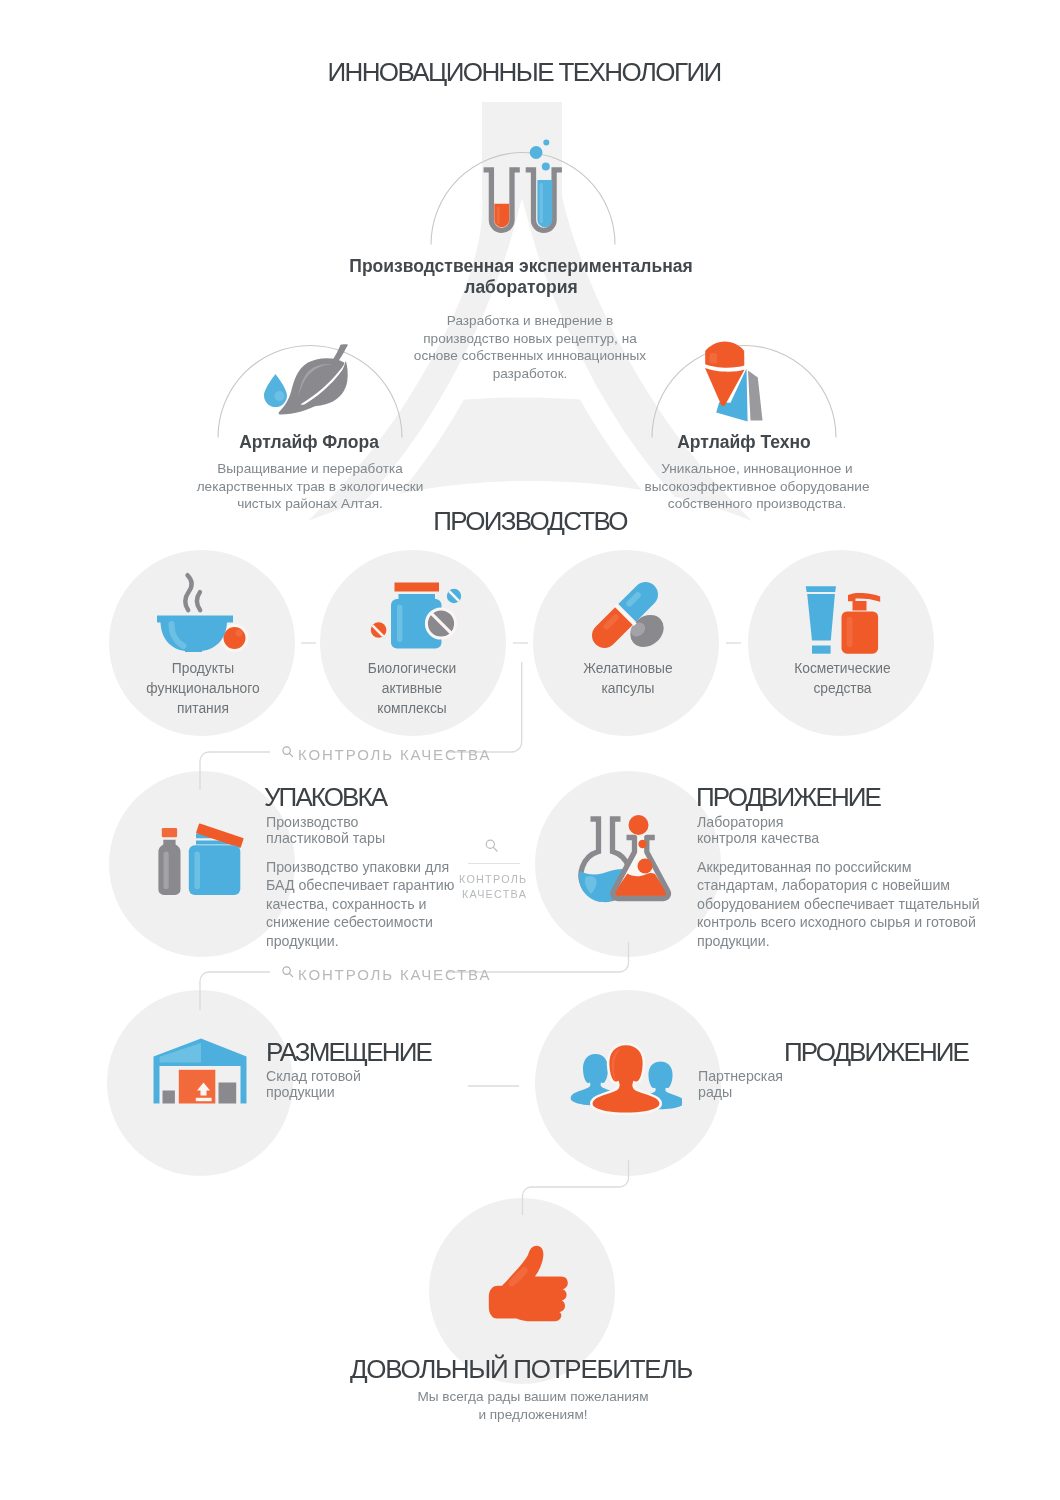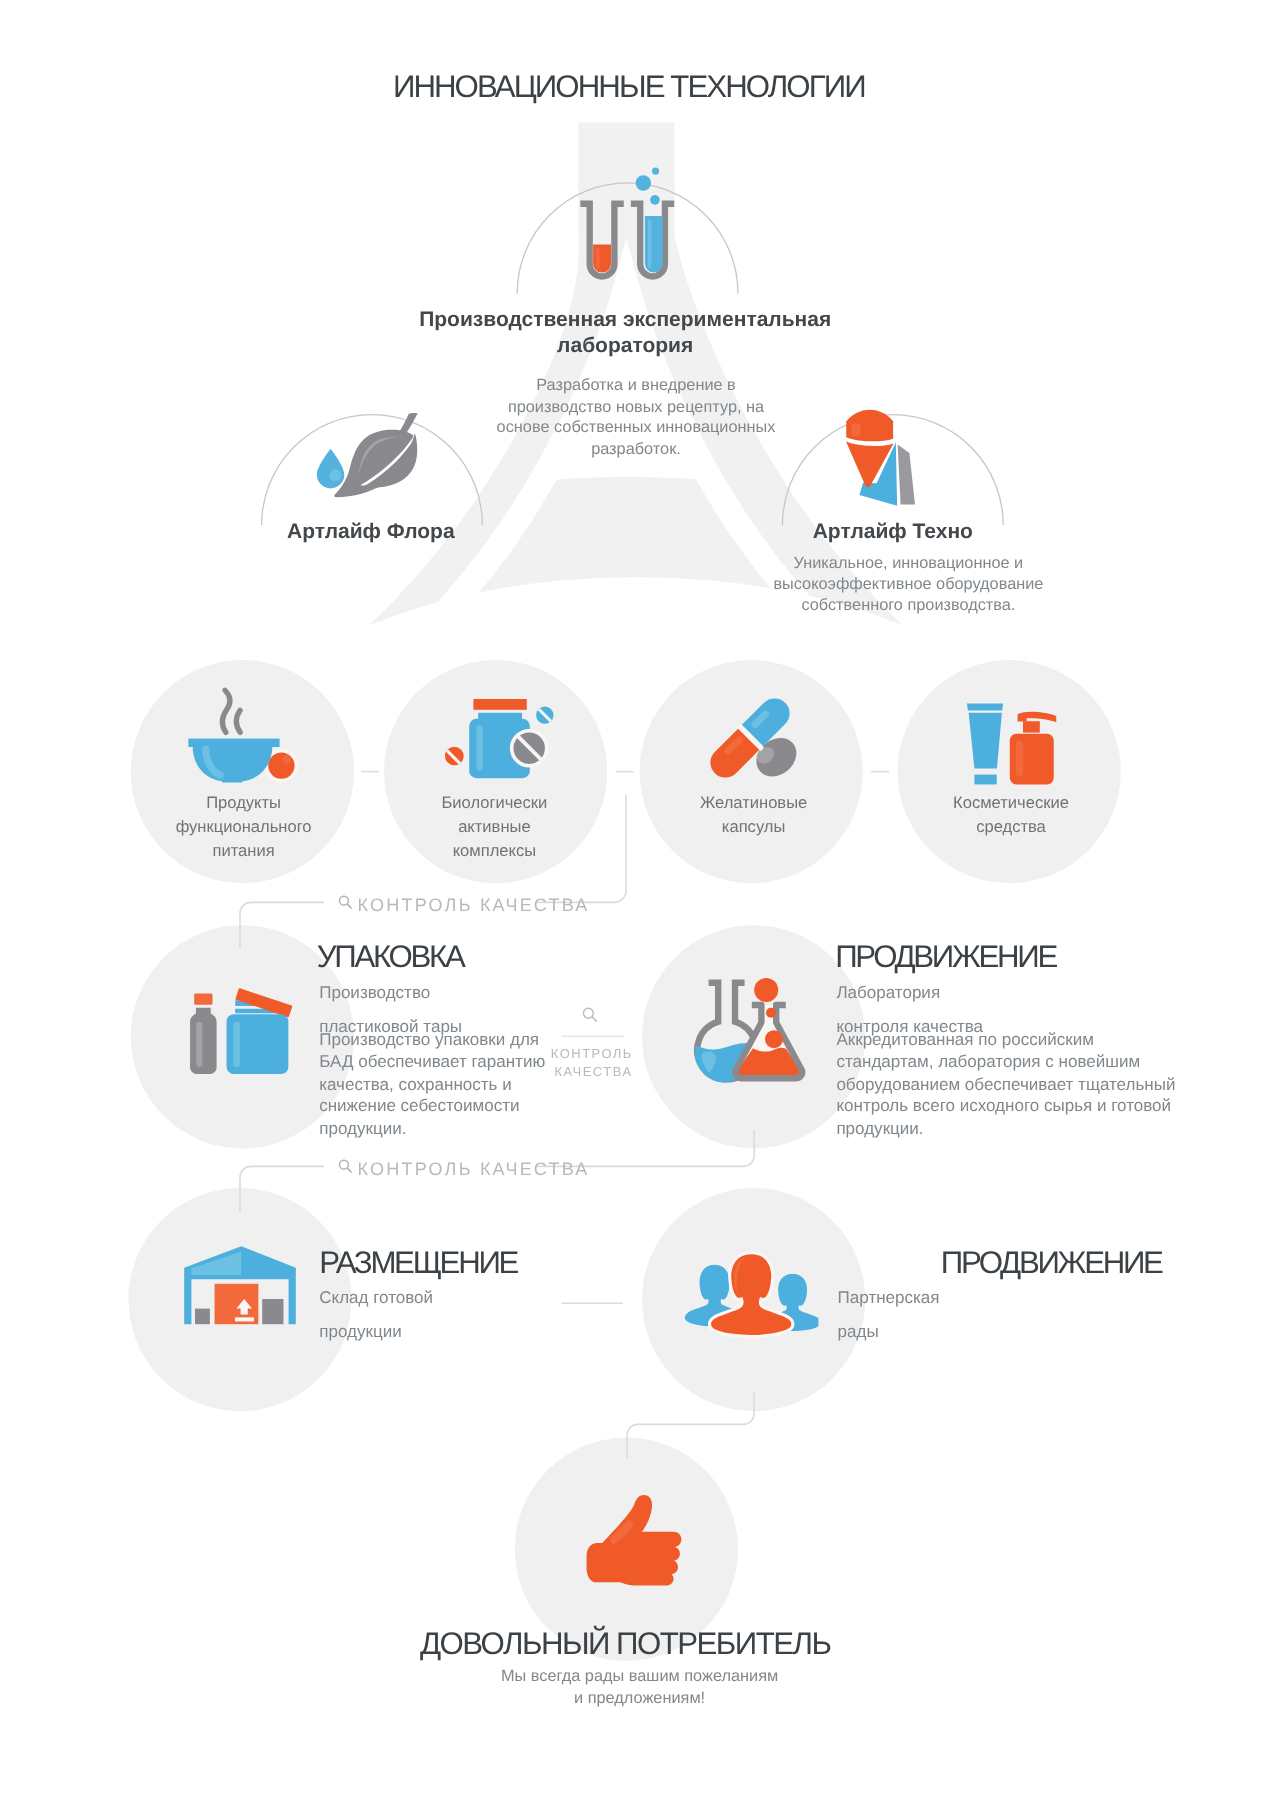--- a/index.html
+++ b/index.html
@@ -13,21 +13,21 @@
   .h1,.h2,.ntitle,.ndesc,.plabel,.bigt,.bsub,.bdesc,.qlab{z-index:5;}
 
   .h1{position:absolute;text-align:center;color:#3b4145;font-size:26px;letter-spacing:-1.6px;
       font-weight:400;white-space:nowrap;}
   .h2{position:absolute;text-align:center;color:#3b4145;font-size:26px;letter-spacing:-1.73px;
       font-weight:400;white-space:nowrap;}
   .ntitle{position:absolute;text-align:center;color:#43484c;font-size:17.5px;font-weight:700;line-height:21.3px;}
   .ndesc{position:absolute;text-align:center;color:#81888d;font-size:13.6px;line-height:17.6px;}
   .plabel{position:absolute;text-align:center;color:#6f7478;font-size:13.8px;line-height:20px;}
   .bigt{position:absolute;color:#3b4145;font-size:26px;letter-spacing:-1.9px;font-weight:400;white-space:nowrap;}
-  .bsub{position:absolute;color:#81888d;font-size:14.2px;line-height:28px;}
+  .bsub{position:absolute;color:#81888d;font-size:14.2px;line-height:16px;}
   .bdesc{position:absolute;color:#81888d;font-size:14.2px;line-height:18.4px;}
   .qlab{position:absolute;color:#b6babd;font-size:15px;letter-spacing:1.85px;white-space:nowrap;}
   .qlab2{position:absolute;color:#b6babd;font-size:10.8px;letter-spacing:1.25px;white-space:nowrap;z-index:5;}
 </style>
 </head>
 <body>
 
 <div id="stage">
 
   <svg id="wm" viewBox="0 0 1060 1500">
@@ -140,38 +140,40 @@
                  C 79.9 25.6 81.5 21.2 82.6 17.8 Z"></path>
         <path fill="#A3A3A7" d="M68.0 21.2 C 57.5 20.0 46.2 22.6 39.8 29.7
                  C 32.7 37.5 31.0 47.7 29.5 54.7
                  C 32.0 47.0 35.6 37.4 42.2 31.1
                  C 48.8 24.8 59.0 21.3 68.0 21.2 Z"></path>
         </g>
       </g>
     </svg>
   </div>
   <div class="ntitle" style="left:159px;top:432px;width:300px;">Артлайф Флора</div>
+  <div class="ndesc" style="left:194px;top:460px;width:232px;">Выращивание и переработка лекарственных трав в экологически чистых районах Алтая.</div>
 
   <svg class="node" style="left:651px;top:310px;width:186px;height:186px;" viewBox="0 0 186 186">
     <path d="M 1 127.5 A 92 92 0 1 1 185 127.5" fill="none" stroke="#C7C7C7" stroke-width="1.1"></path>
   </svg>
   <div class="node" style="left:694px;top:336px;width:92px;height:86px;">
     <svg viewBox="0 0 92 86" width="92" height="86">
       <g>
         <path fill="#9A9A9E" d="M54.0 34.5 L 63.8 41.5 L 68.5 84.5 L 56.5 84.5 Z"></path>
         <path fill="#4CAFDD" d="M52.5 32.5 L 53.6 85.5 L 22.2 76.6 L 25.2 66.3 L 36.5 66.8 Z"></path>
         <path fill="#F05A28" d="M11.0 32.0 C 22 36.4 41 36.8 50.6 33.5 L 31.4 68.6 C 30.4 70.6 28.0 70.6 27.0 68.4 Z"></path>
         <path fill="#F05A28" d="M11.2 15.0 C 15.5 9.5 23.0 5.4 30.8 5.4 C 38.6 5.4 46.5 9.5 50.2 15.0 L 50.3 29.6 C 41 32.8 20.8 32.5 11.2 28.3 Z"></path>
         <rect x="15.5" y="17" width="7.5" height="10.5" rx="2.2" fill="#F2693C"></rect>
       </g>
     </svg>
   </div>
   <div class="ntitle" style="left:594px;top:432px;width:300px;">Артлайф Техно</div>
   <div class="ndesc" style="left:637px;top:460px;width:240px;">Уникальное, инновационное и высокоэффективное оборудование собственного производства.</div>
 
+  <div class="h2" style="left:0;top:506px;width:1060px;text-align:center;">ПРОИЗВОДСТВО</div>
 
   <div class="cbg" style="left:109px;top:550px;width:186px;height:186px;"></div>
   <div class="cbg" style="left:320px;top:550px;width:186px;height:186px;"></div>
   <div class="cbg" style="left:533px;top:550px;width:186px;height:186px;"></div>
   <div class="cbg" style="left:748px;top:550px;width:186px;height:186px;"></div>
 
   <div class="node" style="left:152px;top:572px;width:98px;height:80px;">
     <svg viewBox="0 0 98 80" width="98" height="80">
       <g>
         <path fill="none" stroke="#8A8A8E" stroke-width="4.4" stroke-linecap="round" d="M35.5 3.2 C 40.5 8.3 40.8 13.8 37.0 19.3 C 32.5 25.8 32.0 32.3 36.2 38.3"></path>

